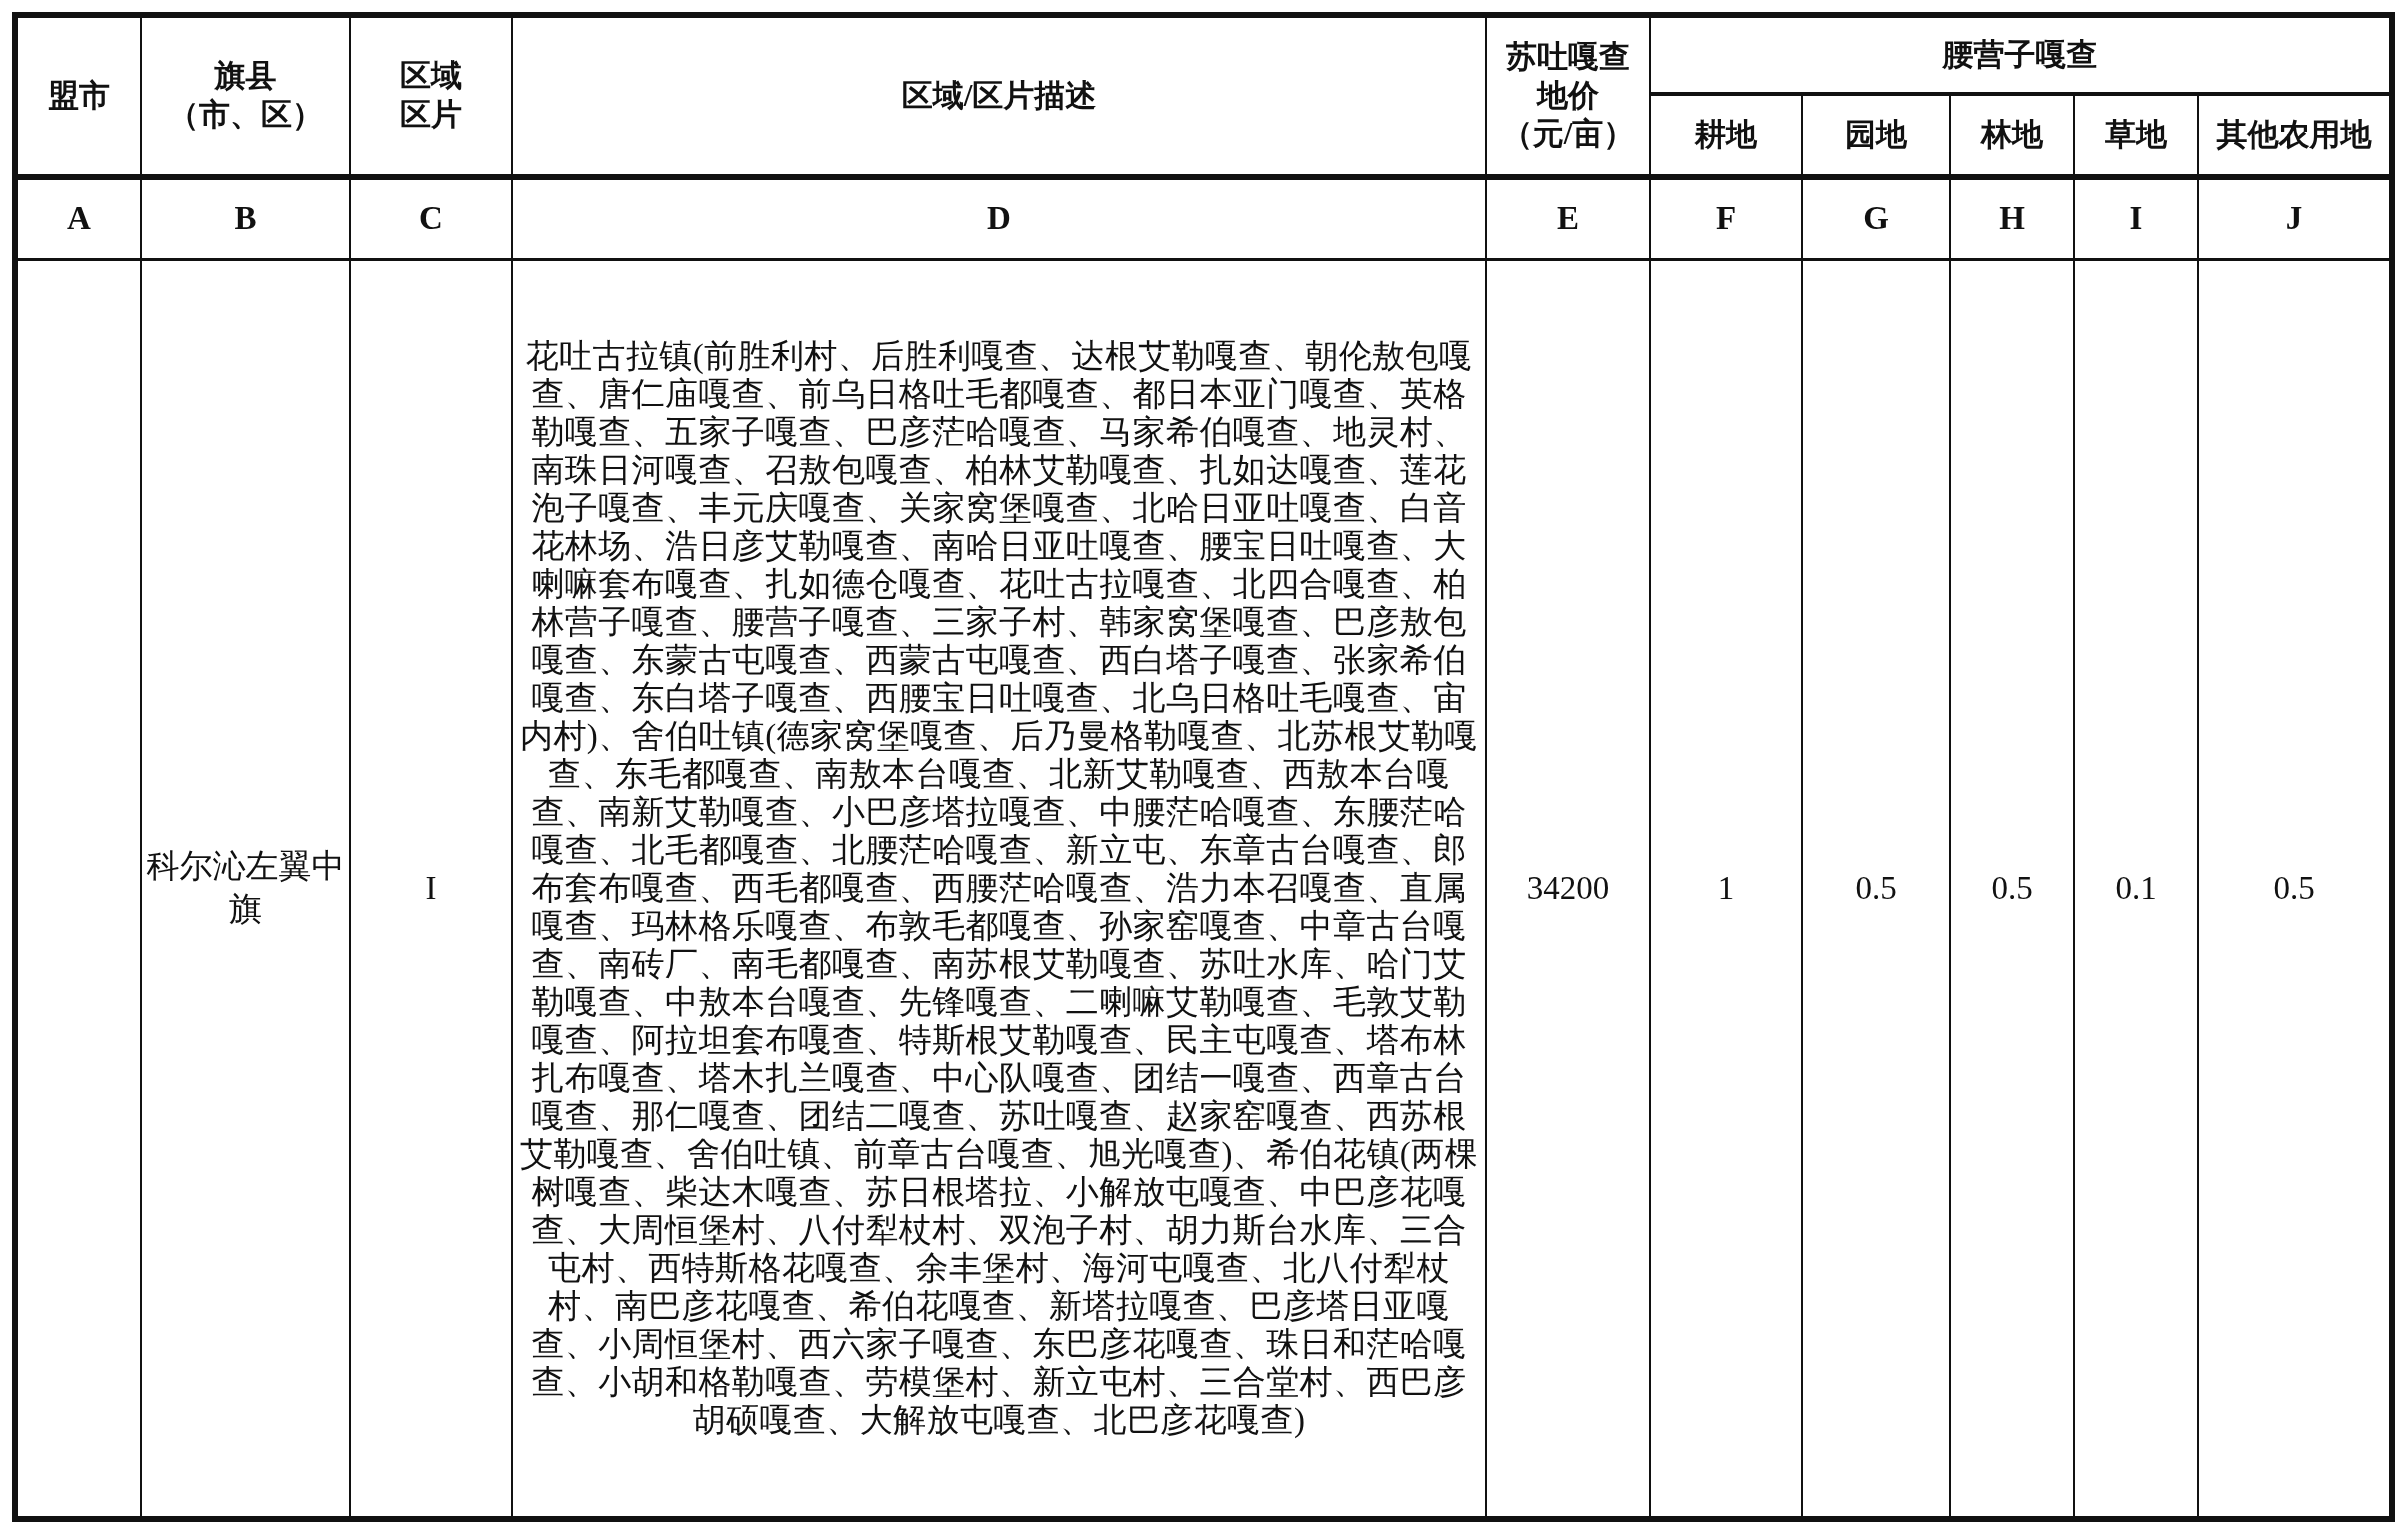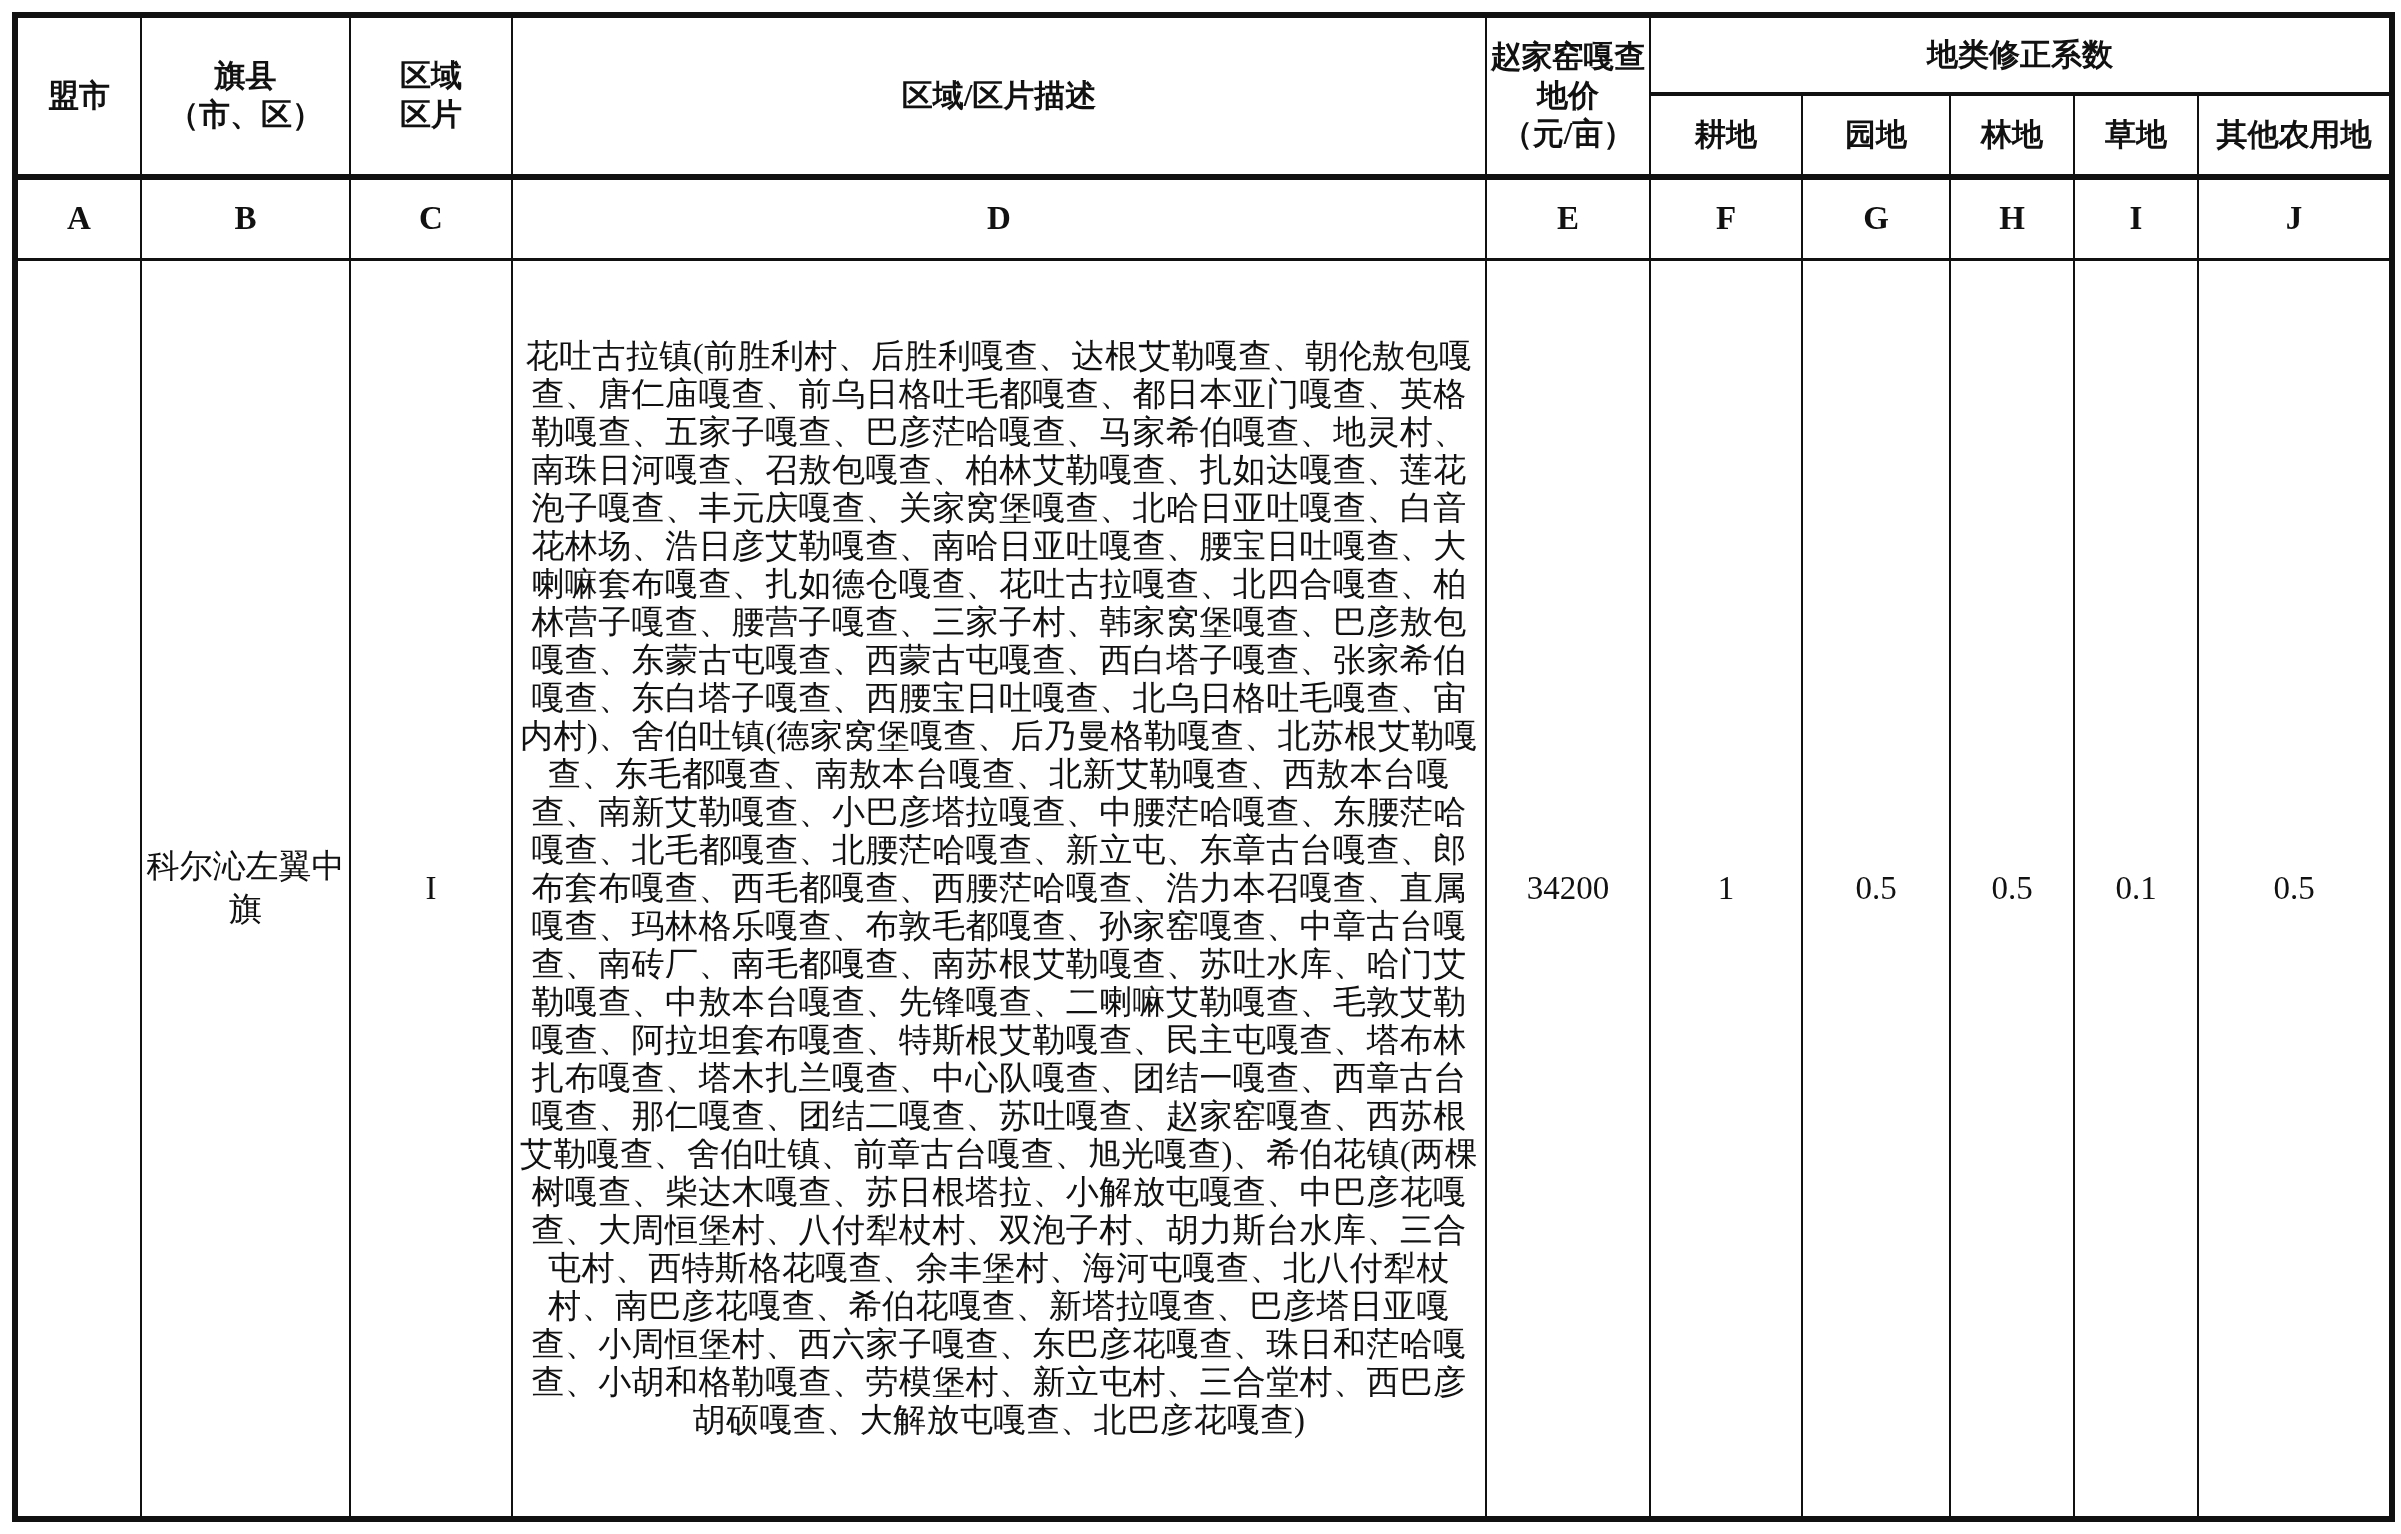--- a/index.html
+++ b/index.html
@@ -97,24 +97,24 @@
   </colgroup>
 
   <tbody>
       <tr class="hdr1">
     <th class="hcell" rowspan="2">盟市</th>
     <th class="hcell" rowspan="2">旗县
 （市、区）</th>
     <th class="hcell" rowspan="2">区域
 区片</th>
     <th class="hcell" rowspan="2">区域/区片描述</th>
-    <th class="hcell" rowspan="2">赵家窑嘎查
+    <th class="hcell" rowspan="2">苏吐嘎查
 地价
 （元/亩）</th>
-    <th class="hcell" colspan="5">地类修正系数</th>
+    <th class="hcell" colspan="5">腰营子嘎查</th>
   </tr>
   <tr class="hdr2">
     <th class="hcell">耕地</th>
     <th class="hcell">园地</th>
     <th class="hcell">林地</th>
     <th class="hcell">草地</th>
     <th class="hcell">其他农用地</th>
   </tr>
 
   <tr class="letters-row">

